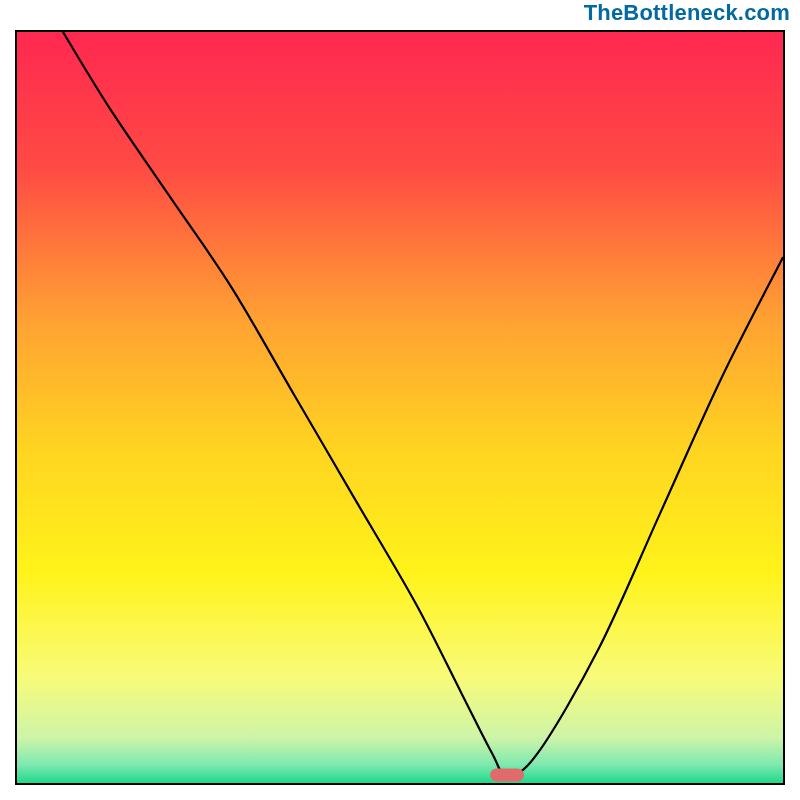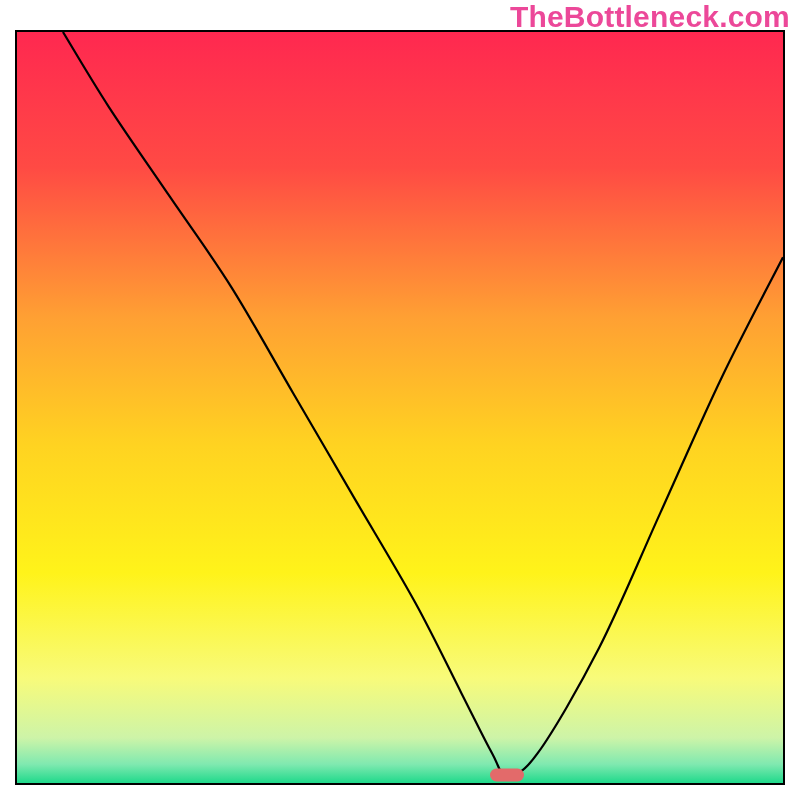--- a/index.html
+++ b/index.html
@@ -14,23 +14,23 @@
   .container {
     position: relative;
     width: 800px;
     height: 800px;
     box-sizing: border-box;
   }
   .watermark {
     position: absolute;
     top: 0px;
     right: 10px;
-    font-size: 30px;
+    font-size: 22px;
     font-weight: 600;
-    color: #ec4899;
+    color: #0369a1;
     letter-spacing: 0.2px;
     z-index: 10;
   }
   .plot-frame {
     position: absolute;
     left: 15px;
     top: 30px;
     width: 770px;
     height: 755px;
     border: 2.5px solid #000;

